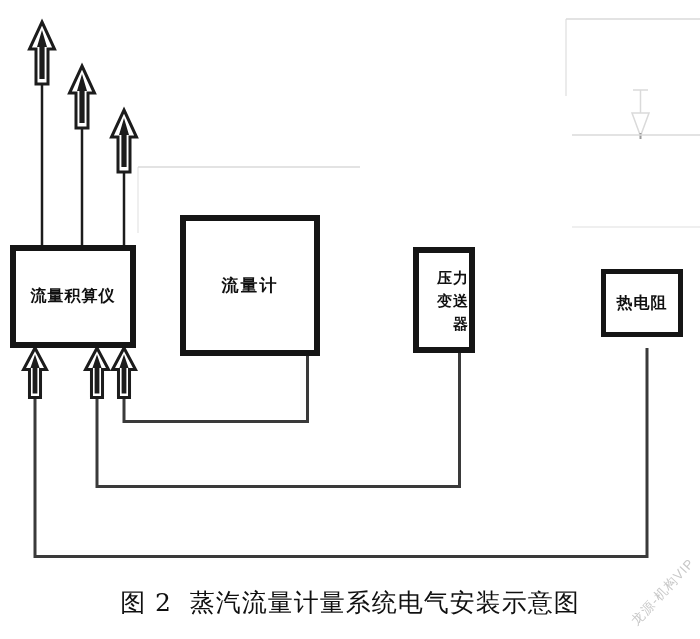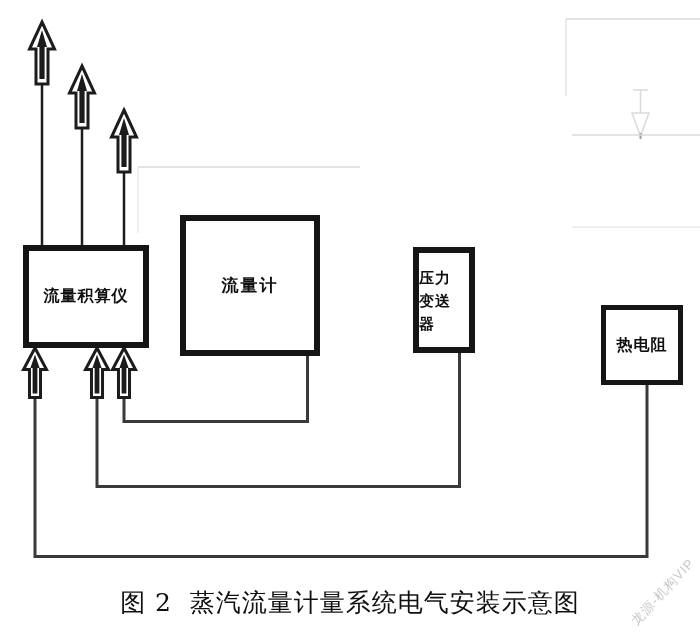--- a/index.html
+++ b/index.html
@@ -14,28 +14,28 @@
   .canvas{
     position:relative;width:700px;height:639px;background:#ffffff;
     overflow:hidden;font-family:"Liberation Sans",sans-serif;
   }
   .layer{position:absolute;left:0;top:0;width:700px;height:639px;z-index:1;}
   .box{
     position:absolute;background:#ffffff;border:6px solid var(--box-border);
     box-sizing:border-box;display:flex;align-items:center;justify-content:center;
     color:var(--text);font-weight:bold;z-index:2;
   }
-  .box-totalizer{left:23px;top:245px;width:126px;height:103px;font-size:16px;letter-spacing:1px;}
+  .box-totalizer{left:10px;top:245px;width:126px;height:103px;font-size:16px;letter-spacing:1px;}
   .box-meter{left:180px;top:215px;width:140px;height:141px;font-size:17px;letter-spacing:2px;}
   .box-pressure{
     left:413px;top:247px;width:62px;height:106px;font-size:15px;
-    flex-direction:column;align-items:flex-start;justify-content:center;
+    flex-direction:column;align-items:flex-end;justify-content:center;
     line-height:23px;letter-spacing:1px;
   }
-  .box-thermal{left:601px;top:269px;width:82px;height:80px;border-width:5px;font-size:16px;letter-spacing:1px;margin-top:36px;}
+  .box-thermal{left:601px;top:269px;width:82px;height:68px;border-width:5px;font-size:16px;letter-spacing:1px;}
   .caption{
     position:absolute;left:0;top:586px;width:700px;text-align:center;z-index:3;
     font-family:"DejaVu Serif","Liberation Serif",serif;
     font-size:25px;color:var(--text);letter-spacing:1px;white-space:pre;
   }
   .watermark{
     position:absolute;left:588px;top:552px;width:150px;height:80px;z-index:4;
     display:flex;align-items:center;justify-content:center;
     transform:rotate(-47deg);transform-origin:50% 50%;
     color:var(--watermark);font-size:13px;letter-spacing:1px;white-space:nowrap;

